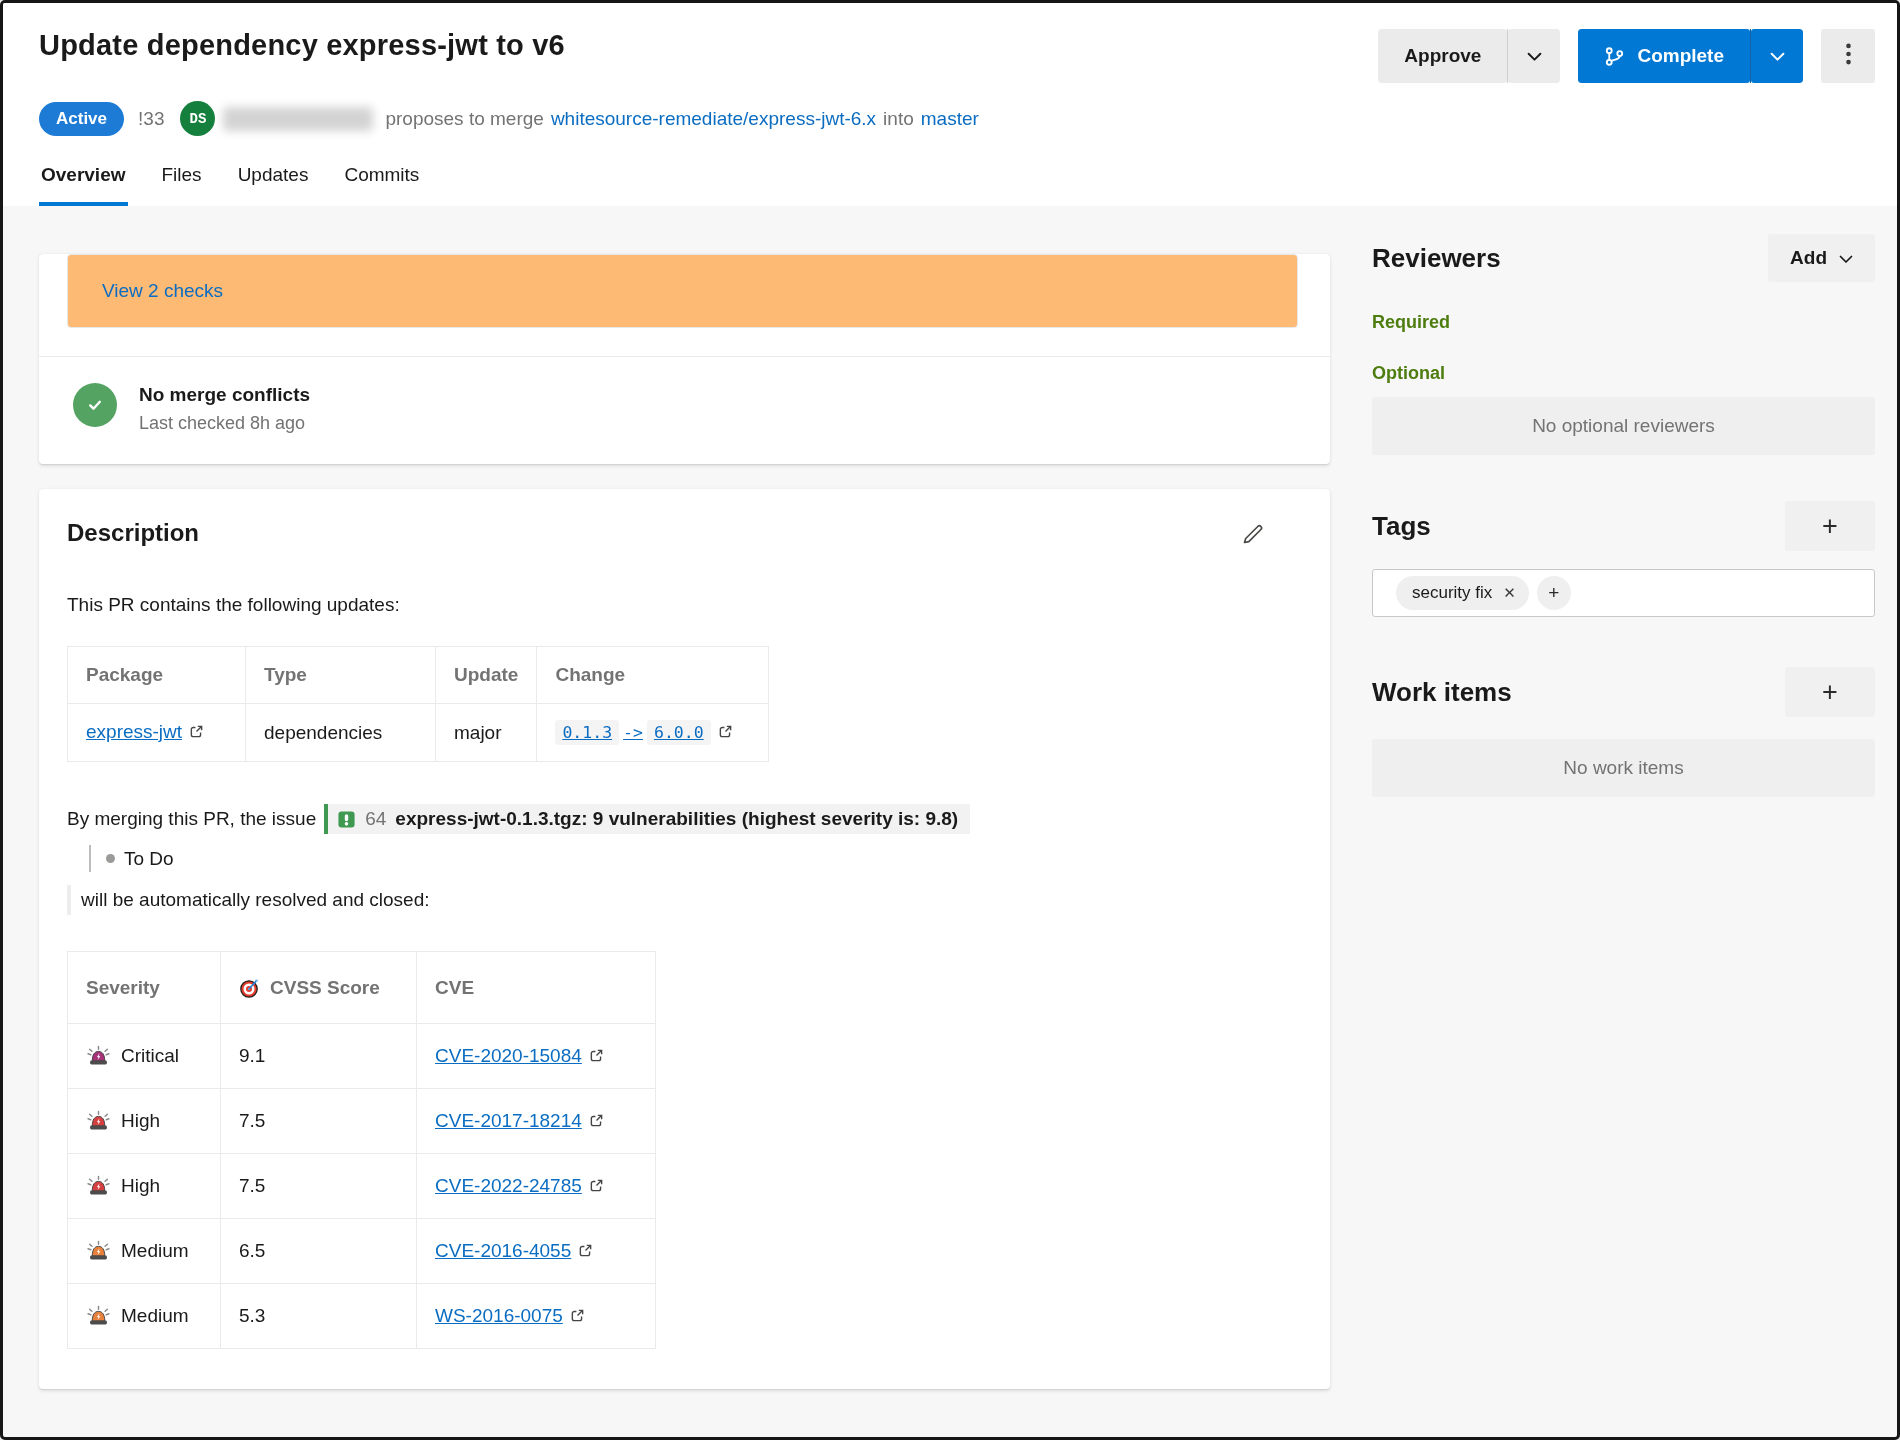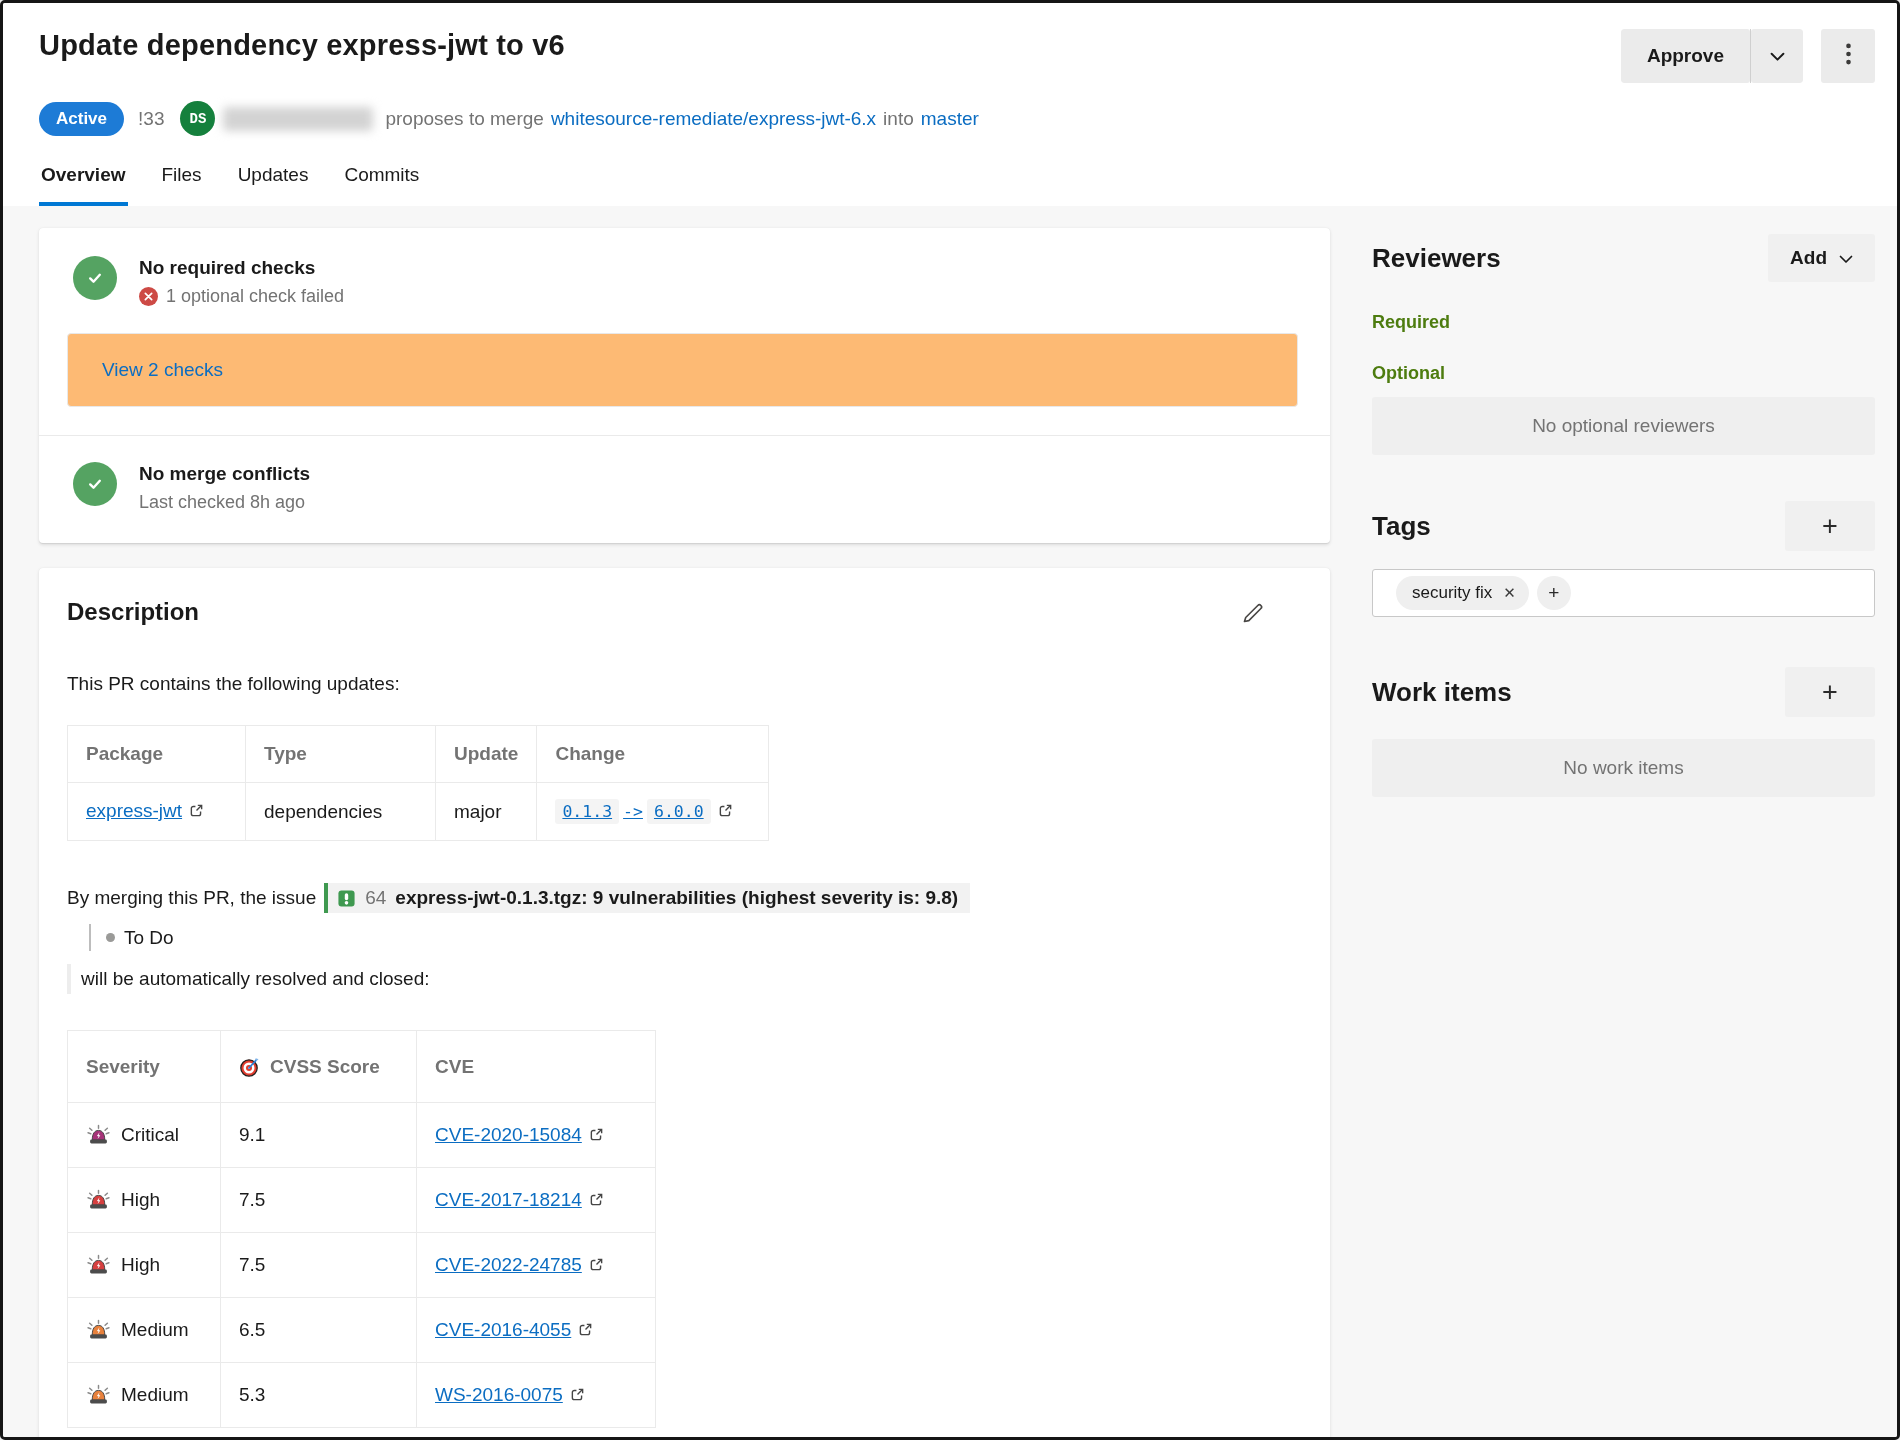--- a/index.html
+++ b/index.html
@@ -122,20 +122,43 @@
         <div class="seg-divider-gray"></div>
         <div class="btn btn-gray chev-seg">
           <span>
             <svg width="15" height="10" viewBox="0 0 14 9">
                 <path d="M1.5 1.5L7 7l5.5-5.5" fill="none" stroke="#1a1a1a" stroke-width="1.8" stroke-linecap="round" stroke-linejoin="round"></path>
               </svg>
           </span>
         </div>
       </div>
 
+      <div class="split">
+        <div class="btn btn-blue main-seg">
+          <span style="display:inline-flex;">
+            <svg width="21" height="21" viewBox="0 0 18 18">
+                <g fill="none" stroke="#fff" stroke-width="1.6">
+                  <circle cx="4.5" cy="4" r="2.1"></circle>
+                  <circle cx="4.5" cy="14" r="2.1"></circle>
+                  <circle cx="13.5" cy="6.5" r="2.1"></circle>
+                  <path d="M4.5 6.1v5.8M13.5 8.6c0 3-4.5 3-7 4.1" stroke-linecap="round"></path>
+                </g>
+              </svg>
+          </span>
+          <span>Complete</span>
+        </div>
+        <div class="seg-divider-blue"></div>
+        <div class="btn btn-blue chev-seg">
+          <span>
+            <svg width="15" height="10" viewBox="0 0 14 9">
+                <path d="M1.5 1.5L7 7l5.5-5.5" fill="none" stroke="#fff" stroke-width="1.8" stroke-linecap="round" stroke-linejoin="round"></path>
+              </svg>
+          </span>
+        </div>
+      </div>
 
       <div class="kebab-btn">
         <span>
           <svg width="5" height="22" viewBox="0 0 4 18">
               <g fill="#3b3a39">
                 <circle cx="2" cy="2.4" r="1.9"></circle>
                 <circle cx="2" cy="9" r="1.9"></circle>
                 <circle cx="2" cy="15.6" r="1.9"></circle>
               </g>
             </svg>
@@ -161,38 +184,20 @@
       <div class="tab">Files</div>
       <div class="tab">Updates</div>
       <div class="tab">Commits</div>
     </div>
   </div>
 
   <div class="content">
     <div class="main">
 
       <div class="card">
-        <div class="check-row">
-          <div class="ok-circle">
-            <svg width="22" height="22" viewBox="0 0 22 22">
-                <path d="M6.2 11.4l3.3 3.3 6.3-6.9" fill="none" stroke="#fff" stroke-width="2.4" stroke-linecap="round" stroke-linejoin="round"></path>
-              </svg>
-          </div>
-          <div>
-            <div class="check-title">No required checks</div>
-            <div class="check-sub">
-              <span class="err-circle">
-                <svg width="9" height="9" viewBox="0 0 10 10">
-                    <path d="M1.5 1.5l7 7M8.5 1.5l-7 7" stroke="#fff" stroke-width="1.9" stroke-linecap="round"></path>
-                  </svg>
-              </span>
-              <span>1 optional check failed</span>
-            </div>
-          </div>
-        </div>
 
         <div class="view-checks-box">
           <a class="link view-checks-link">View 2 checks</a>
         </div>
 
         <div class="card-divider"></div>
 
         <div class="check-row second">
           <div class="ok-circle">
             <svg width="22" height="22" viewBox="0 0 22 22">

